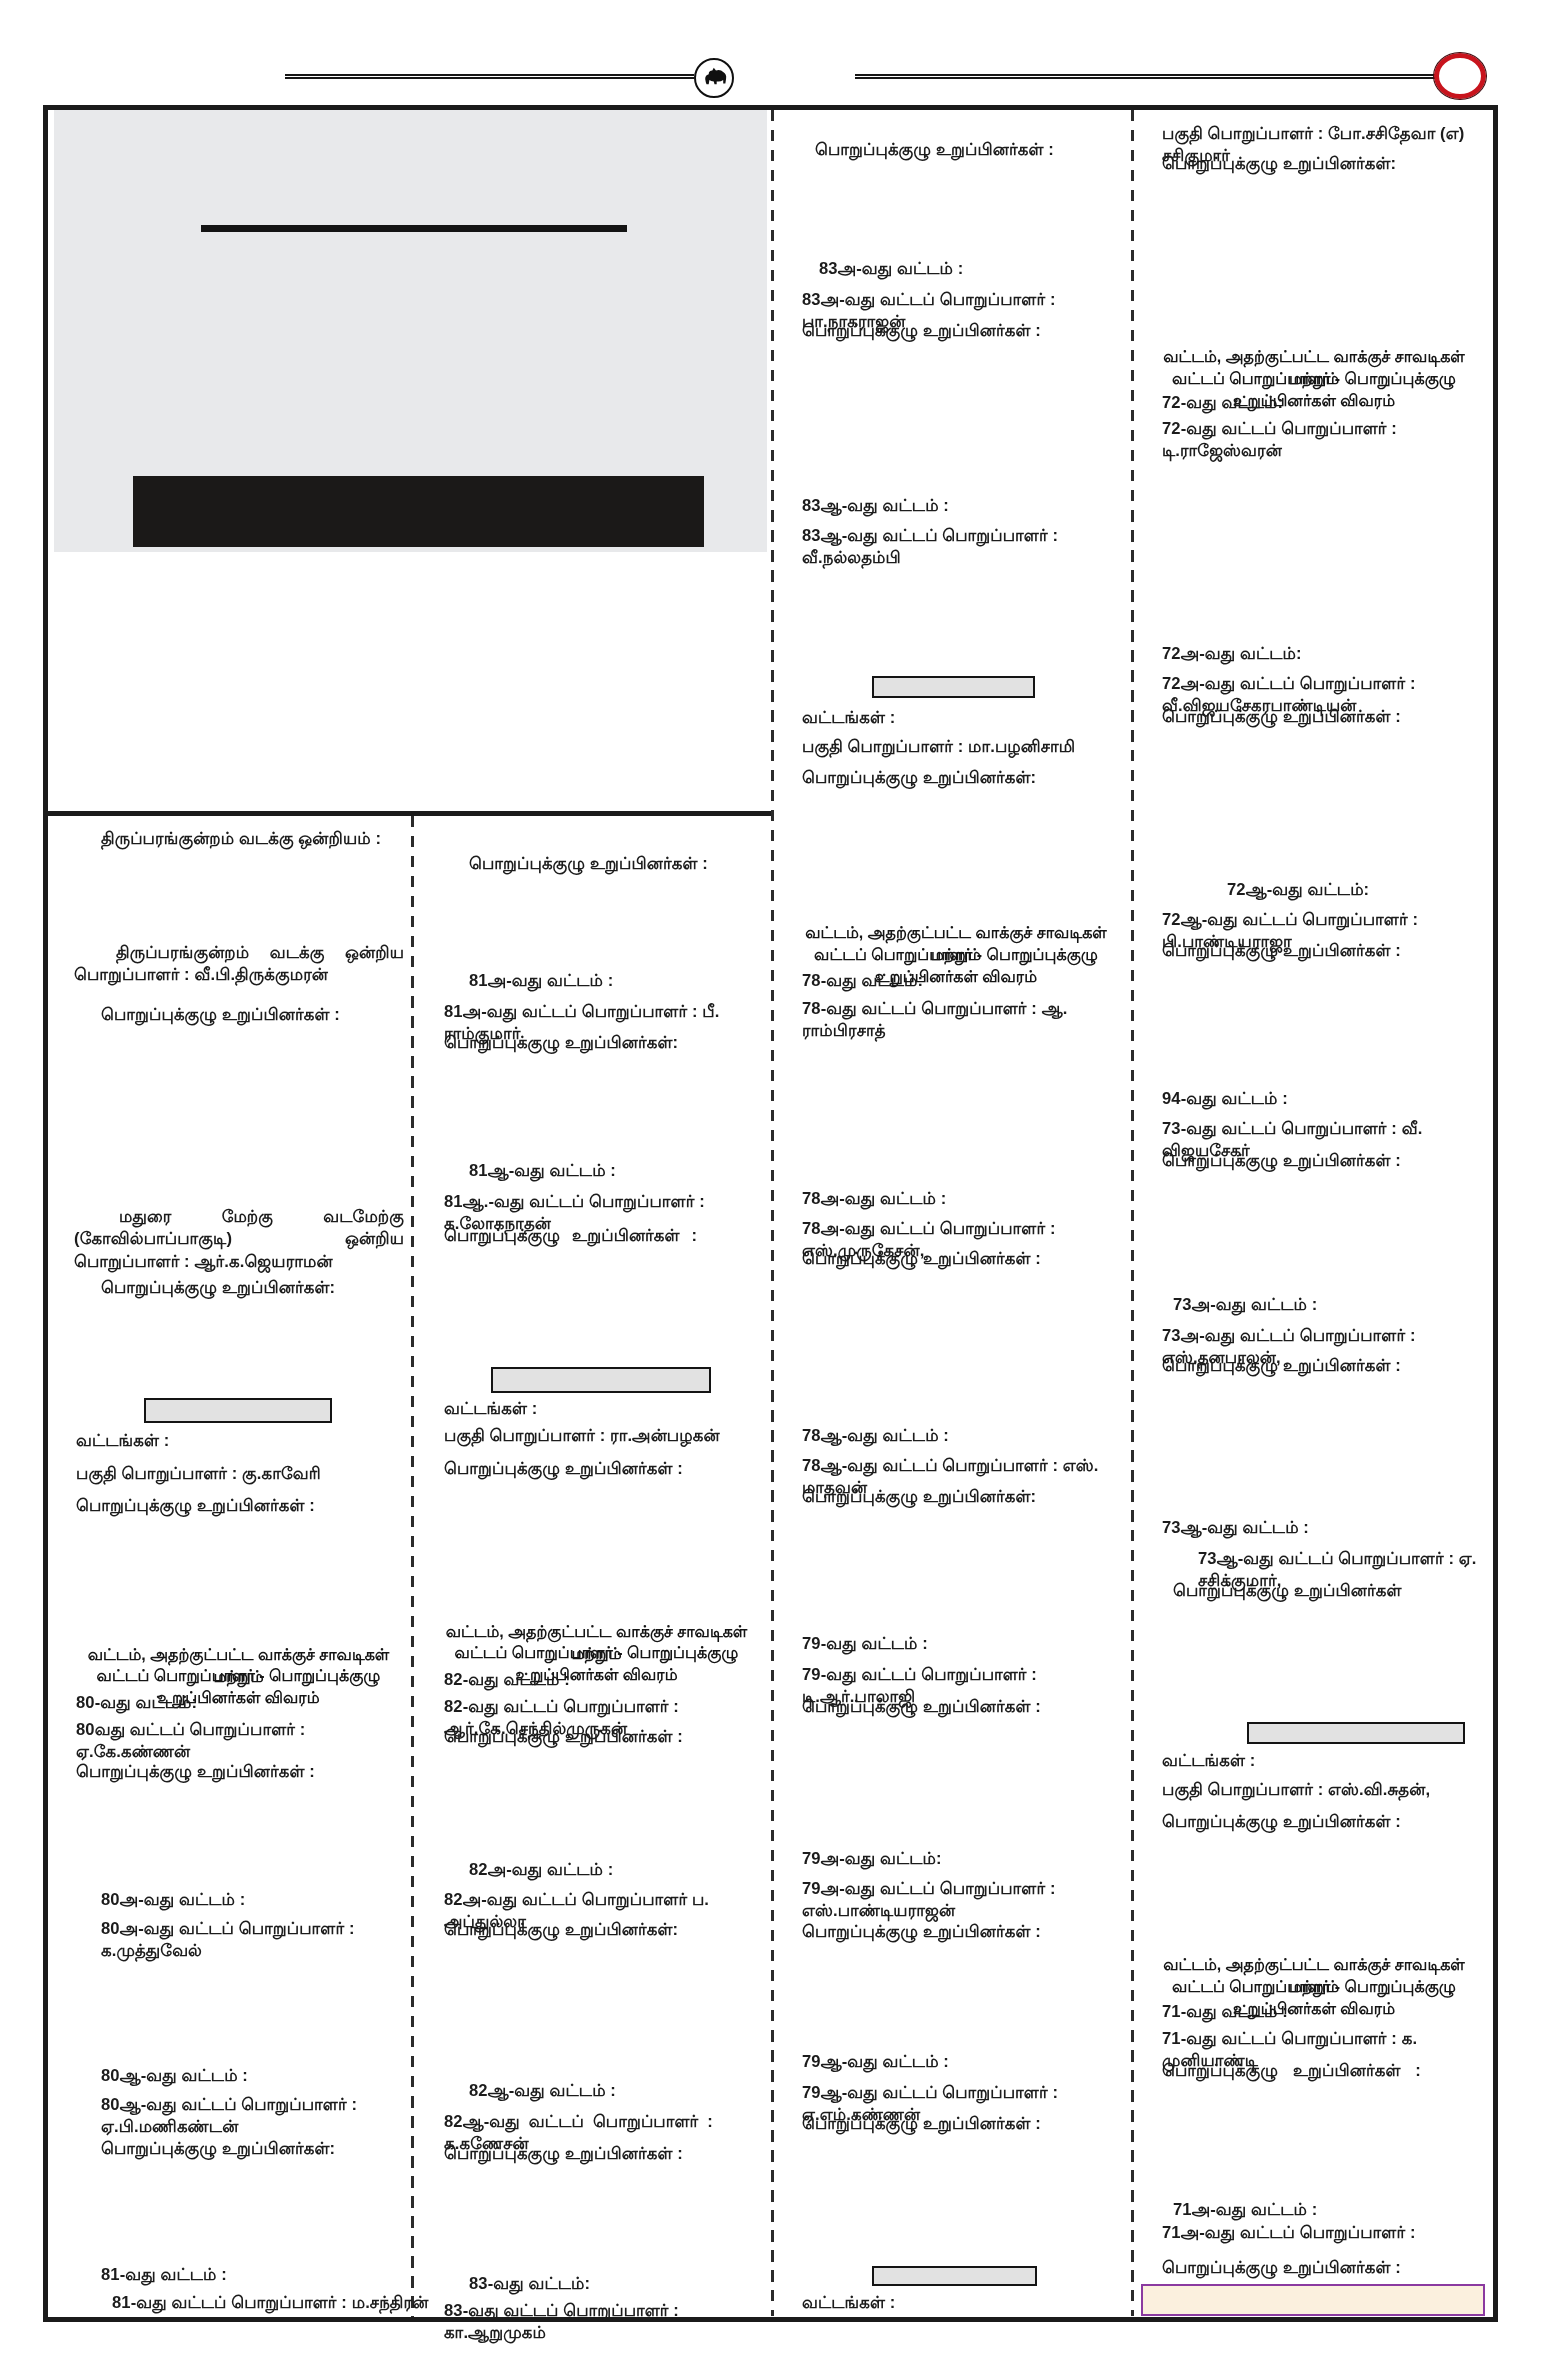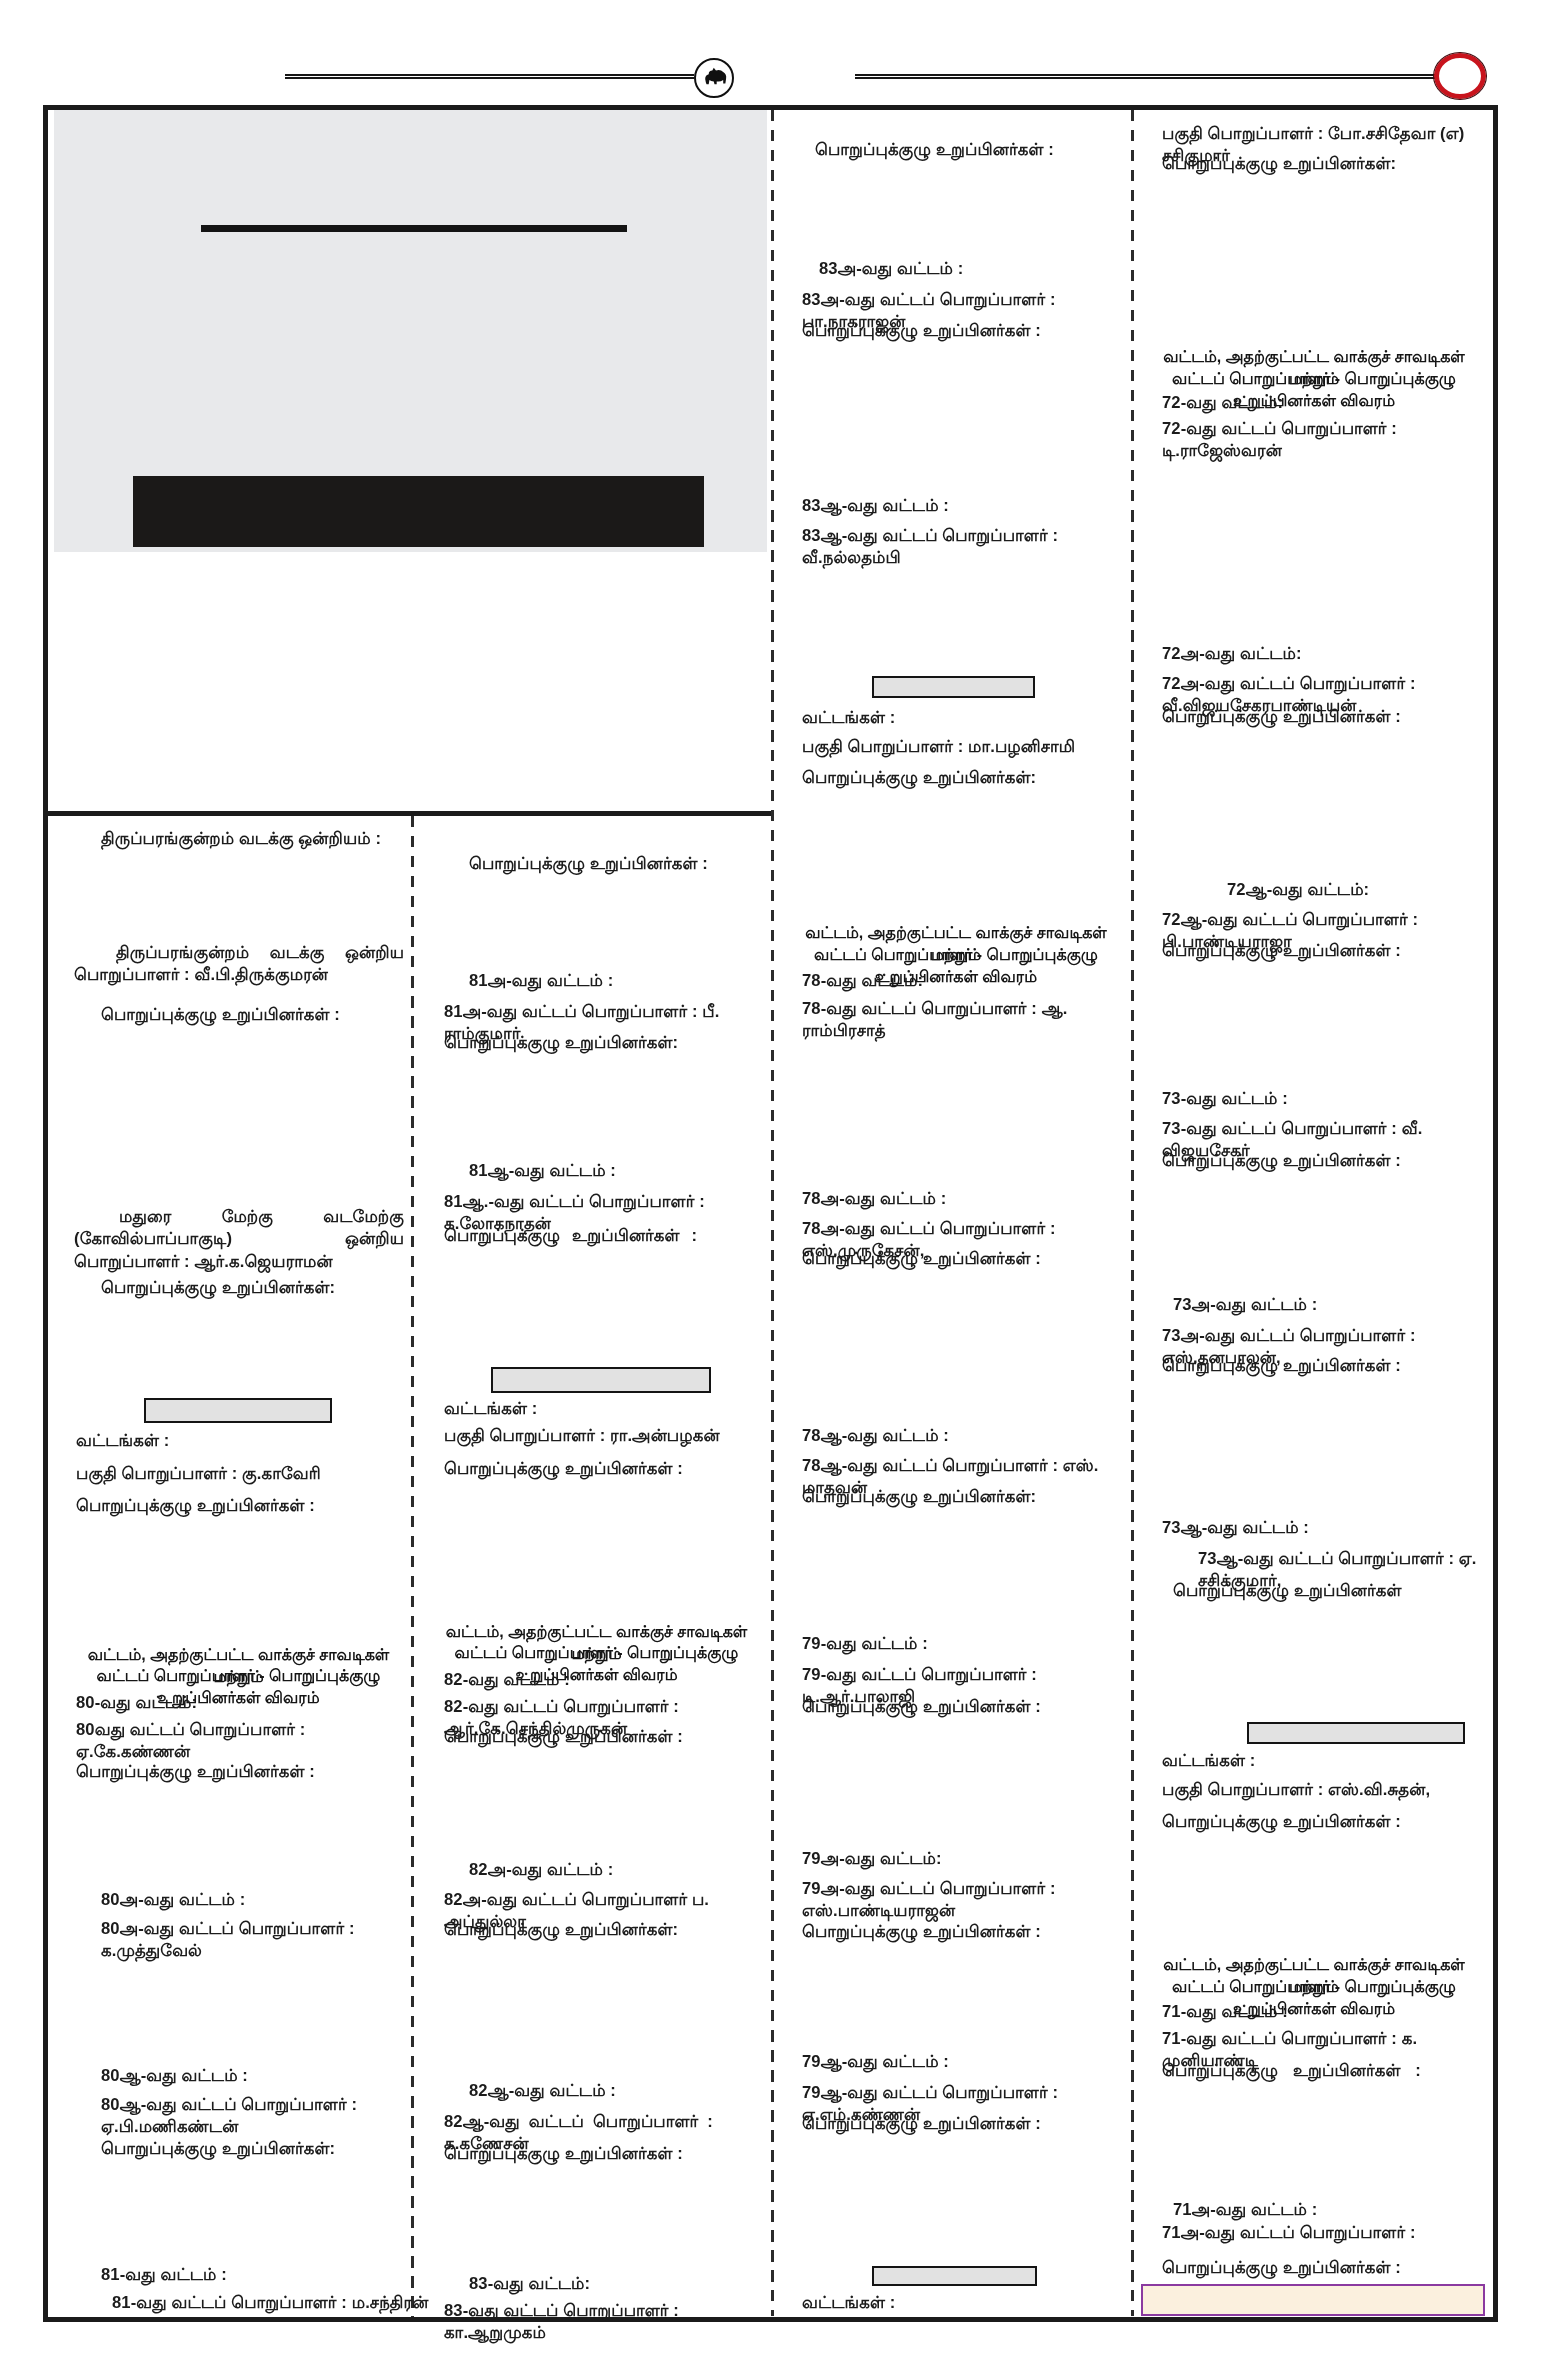--- a/index.html
+++ b/index.html
@@ -138,21 +138,21 @@
   <div class="sec" style="left:1141px;top:346px;width:346px;">வட்டம், அதற்குட்பட்ட வாக்குச் சாவடிகள் மற்றும்</div>
   <div class="sec" style="left:1141px;top:368px;width:346px;">வட்டப் பொறுப்பாளர் - பொறுப்புக்குழு உறுப்பினர்கள் விவரம்</div>
   <div class="t nw" style="left:1162px;top:392px;">72-வது வட்டம்:</div>
   <div class="t" style="left:1162px;top:418px;width:323px;">72-வது வட்டப் பொறுப்பாளர் : டி.ராஜேஸ்வரன்</div>
   <div class="t nw" style="left:1162px;top:643px;">72அ-வது வட்டம்:</div>
   <div class="t" style="left:1162px;top:673px;width:323px;">72அ-வது வட்டப் பொறுப்பாளர் : வீ.விஜயசேகரபாண்டியன்</div>
   <div class="t nw" style="left:1162px;top:706px;">பொறுப்புக்குழு உறுப்பினர்கள் :</div>
   <div class="t nw" style="left:1227px;top:879px;">72ஆ-வது வட்டம்:</div>
   <div class="t" style="left:1162px;top:909px;width:323px;">72ஆ-வது வட்டப் பொறுப்பாளர் : பி.பாண்டியராஜா</div>
   <div class="t nw" style="left:1162px;top:940px;">பொறுப்புக்குழு உறுப்பினர்கள் :</div>
-  <div class="t nw" style="left:1162px;top:1088px;">73-வது வட்டம் :</div>
+  <div class="t nw" style="left:1162px;top:1088px;">94-வது வட்டம் :</div>
   <div class="t" style="left:1162px;top:1118px;width:323px;">73-வது வட்டப் பொறுப்பாளர் : வீ. விஜயசேகர்</div>
   <div class="t nw" style="left:1162px;top:1150px;">பொறுப்புக்குழு உறுப்பினர்கள் :</div>
   <div class="t nw" style="left:1173px;top:1294px;">73அ-வது வட்டம் :</div>
   <div class="t" style="left:1162px;top:1325px;width:323px;">73அ-வது வட்டப் பொறுப்பாளர் : எஸ்.தனபாலன்,</div>
   <div class="t nw" style="left:1162px;top:1355px;">பொறுப்புக்குழு உறுப்பினர்கள் :</div>
   <div class="t nw" style="left:1162px;top:1517px;">73ஆ-வது வட்டம் :</div>
   <div class="t" style="left:1182px;top:1548px;width:323px;margin-left:16px;">73ஆ-வது வட்டப் பொறுப்பாளர் : ஏ. சசிக்குமார்,</div>
   <div class="t nw" style="left:1173px;top:1580px;">பொறுப்புக்குழு உறுப்பினர்கள்</div>
   <div class="t nw" style="left:1162px;top:1750px;">வட்டங்கள் :</div>
   <div class="t nw" style="left:1162px;top:1779px;">பகுதி பொறுப்பாளர் : எஸ்.வி.சுதன்,</div>

